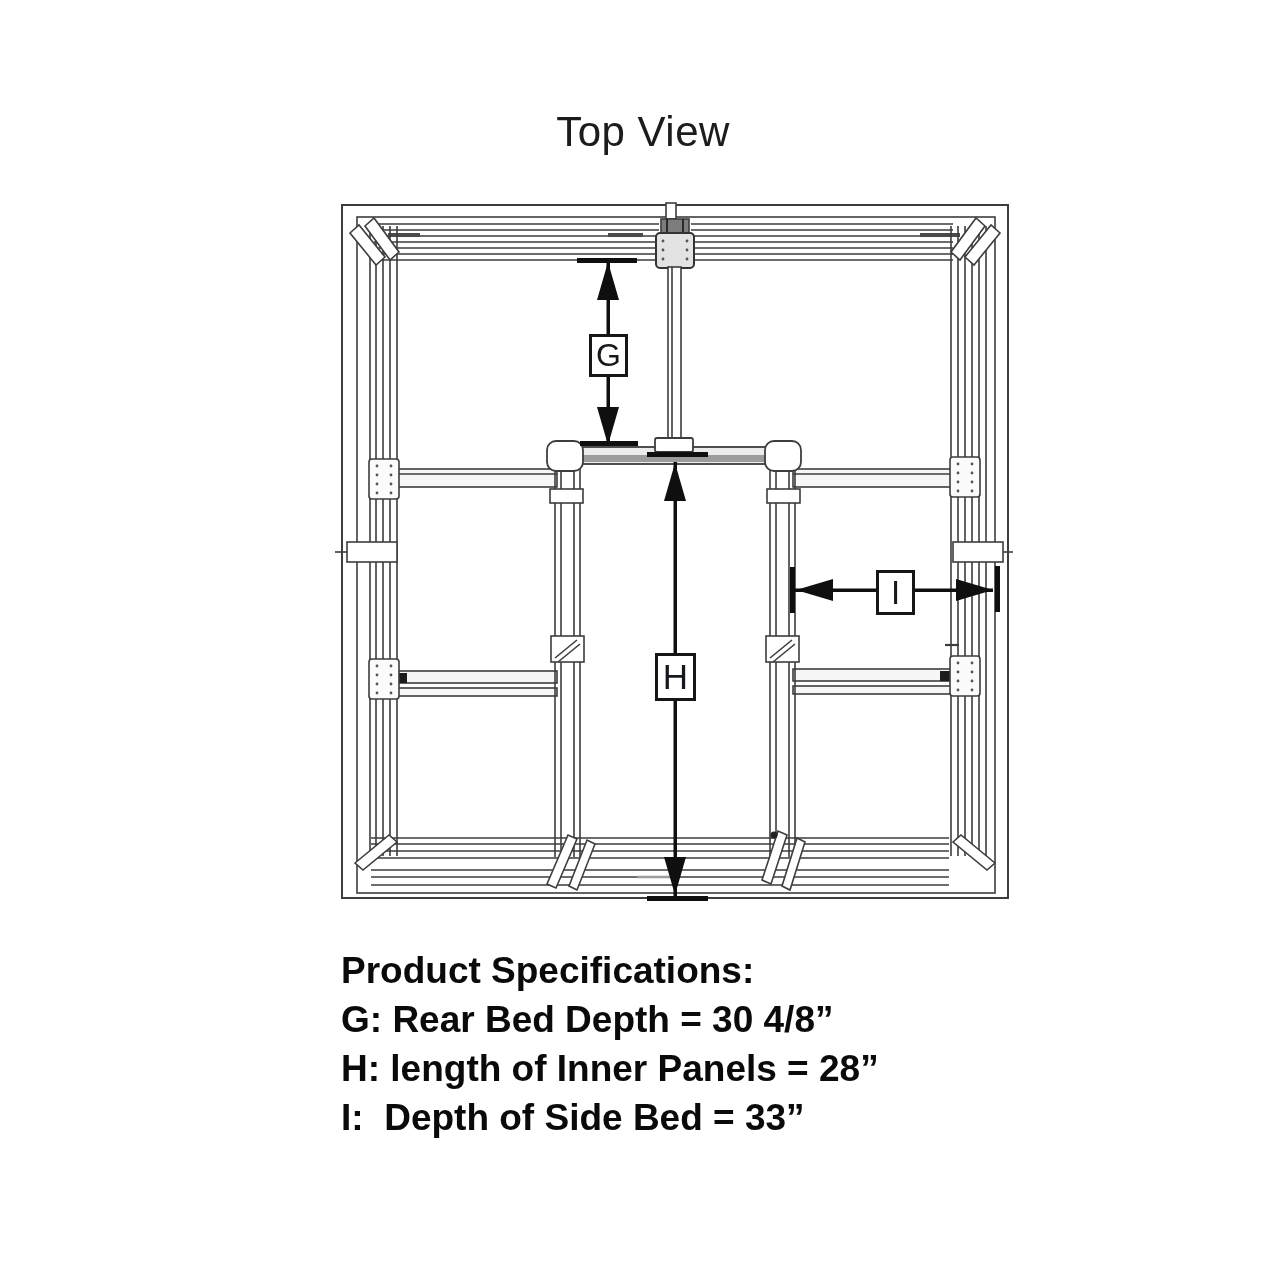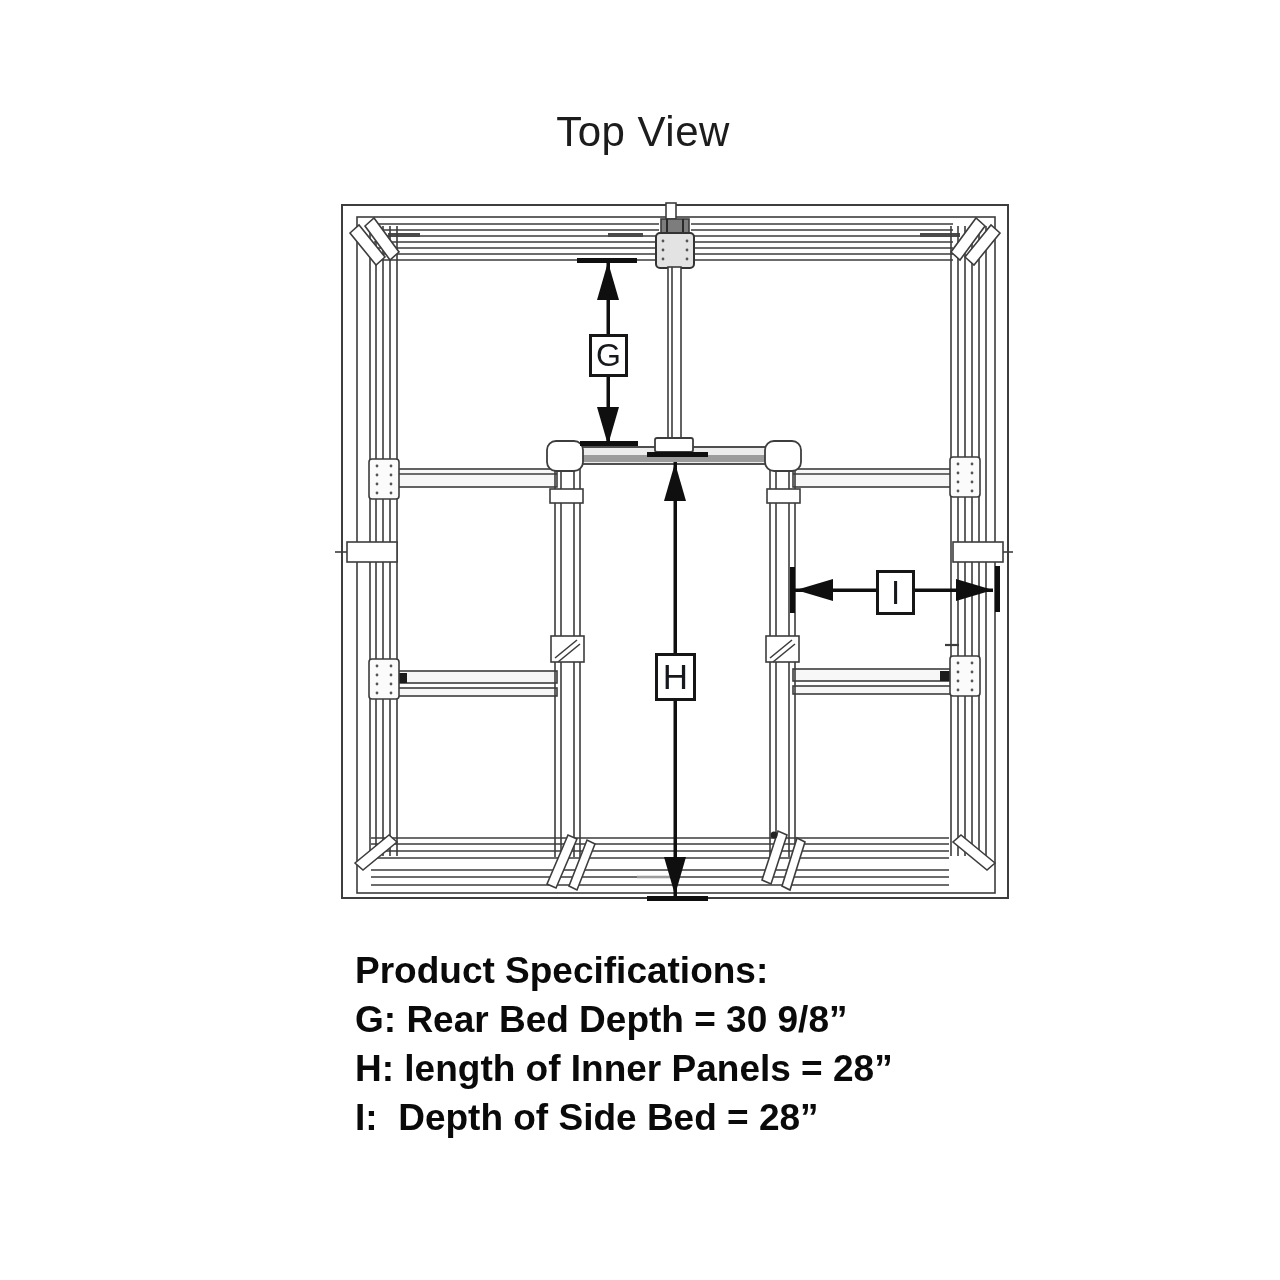--- a/index.html
+++ b/index.html
@@ -7,21 +7,21 @@
          font-family:"Liberation Sans", sans-serif;margin-left:25px;}
   #title{position:absolute;left:468px;top:108px;width:300px;text-align:center;
          font-size:42px;color:#1c1c1c;letter-spacing:0.5px;}
   svg{position:absolute;left:0;top:0;}
   .dimbox{position:absolute;background:#ffffff;border:3px solid #161616;
           display:flex;align-items:center;justify-content:center;
           color:#15181c;box-sizing:border-box;}
   #dim-g{left:564px;top:334px;width:39px;height:43px;font-size:32px;}
   #dim-h{left:630px;top:653px;width:41px;height:48px;font-size:35px;}
   #dim-i{left:851px;top:570px;width:39px;height:45px;font-size:33px;}
-  #specs{position:absolute;left:330px;top:946px;color:#0a0a0a;font-weight:bold;}
+  #specs{position:absolute;left:316px;top:946px;color:#0a0a0a;font-weight:bold;}
   #specs .line{font-size:37px;line-height:49px;white-space:pre;}
 </style>
 </head>
 <body>
 
 <div id="stage">
 
   <div id="title">Top View</div>
 
   <svg width="1280" height="1280" viewBox="0 0 1280 1280">
@@ -185,18 +185,18 @@
 
     </g>
   </svg>
 
   <div class="dimbox" id="dim-g">G</div>
   <div class="dimbox" id="dim-h">H</div>
   <div class="dimbox" id="dim-i">I</div>
 
   <div id="specs">
     <div class="line">Product Specifications:</div>
-    <div class="line">G: Rear Bed Depth = 30 9/8”</div>
+    <div class="line">G: Rear Bed Depth = 30 4/8”</div>
     <div class="line">H: length of Inner Panels = 28”</div>
-    <div class="line">I:  Depth of Side Bed = 28”</div>
+    <div class="line">I:  Depth of Side Bed = 33”</div>
   </div>
 
 </div>
 
 </body></html>

